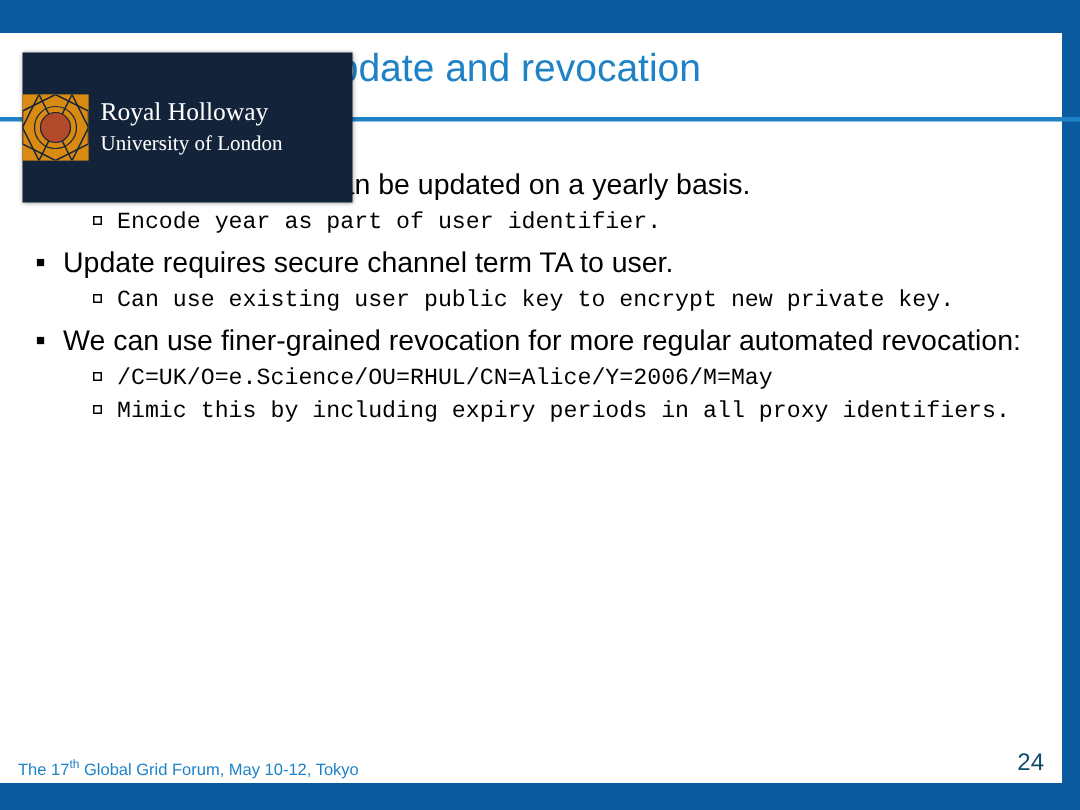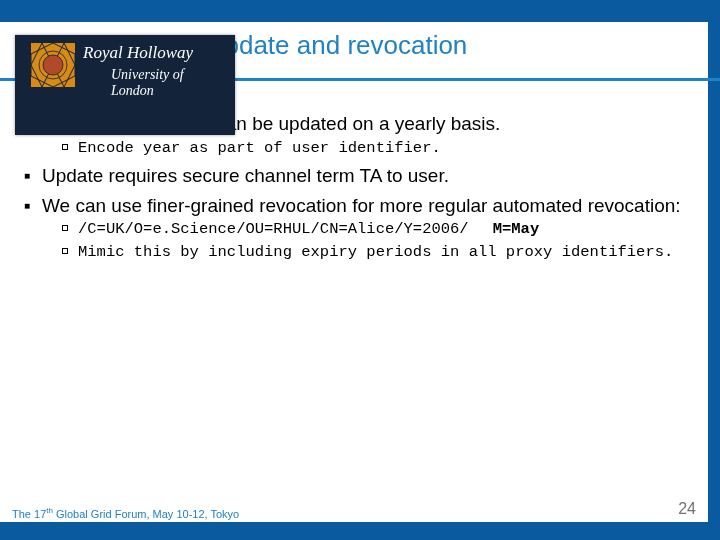--- a/index.html
+++ b/index.html
@@ -60,41 +60,40 @@
     left: 15px;
     width: 220px;
     height: 100px;
     background: #12233a;
     box-shadow: 0 0 3px rgba(0,0,0,0.4);
     color: #fff;
     z-index: 5;
   }
   .logo-inner {
     display: flex;
-    align-items: flex-start;
+    align-items: center;
     height: 100%;
-    padding: 8px 16px;
+    padding: 8px 0;
     box-sizing: border-box;
-    font-style: italic;
   }
   .logo-seal {
     width: 44px;
     height: 44px;
     position: relative;
     flex: 0 0 44px;
     margin-right: 8px;
     background: #d88a12;
   }
   .logo-seal svg { display: block; }
   .logo-text {
     font-family: Georgia, 'Times New Roman', serif;
     line-height: 1.15;
   }
   .logo-line1 { font-size: 17px; }
-  .logo-line2 { font-size: 14px; margin-top: 4px; margin-left: 28px; }
+  .logo-line2 { font-size: 14px; margin-top: 4px; }
   .content {
     position: absolute;
     top: 106px;
     left: 20px;
     width: 670px;
     color: #000;
   }
   .b1 {
     font-size: 19px;
     margin: 6px 0 2px 0;
@@ -125,35 +124,35 @@
     top: 6px;
     width: 6px;
     height: 6px;
     border: 1.5px solid #000;
     box-sizing: border-box;
   }
   .mono {
     font-family: "Courier New", monospace;
     font-size: 15.5px;
   }
-  .mono .bold { font-weight: bold; margin-left: 24px; }
+  .mono .bold { font-weight: normal; }
   .footer-text {
     position: absolute;
     bottom: 20px;
     left: 12px;
     font-size: 11px;
     color: #1f82c6;
   }
   .footer-text sup { font-size: 8px; }
   .page-num {
     position: absolute;
     bottom: 22px;
     right: 24px;
     font-size: 16px;
-    color: #737373;
+    color: #0c4a6e;
   }
 </style>
 </head>
 <body>
 
 <div class="slide">
 
   <div class="top-bar"></div>
   <div class="right-strip"></div>
   <div class="bottom-bar"></div>
@@ -179,20 +178,21 @@
         <div class="logo-line2">University of London</div>
       </div>
     </div>
   </div>
 
   <div class="content">
     <div class="b1">User long term keys can be updated on a yearly basis.</div>
     <div class="b2">Encode year as part of user identifier.</div>
 
     <div class="b1">Update requires secure channel term TA to user.</div>
+    <div class="b2">Can use existing user public key to encrypt new private key.</div>
 
     <div class="b1">We can use finer-grained revocation for more regular automated revocation:</div>
     <div class="b2 mono">
       <span>/C=UK/O=e.Science/OU=RHUL/CN=Alice/Y=2006/</span><span class="bold">M=May</span>
     </div>
 
     <div class="b2">Mimic this by including expiry periods in all proxy identifiers.</div>
   </div>
 
   <div class="footer-text">

